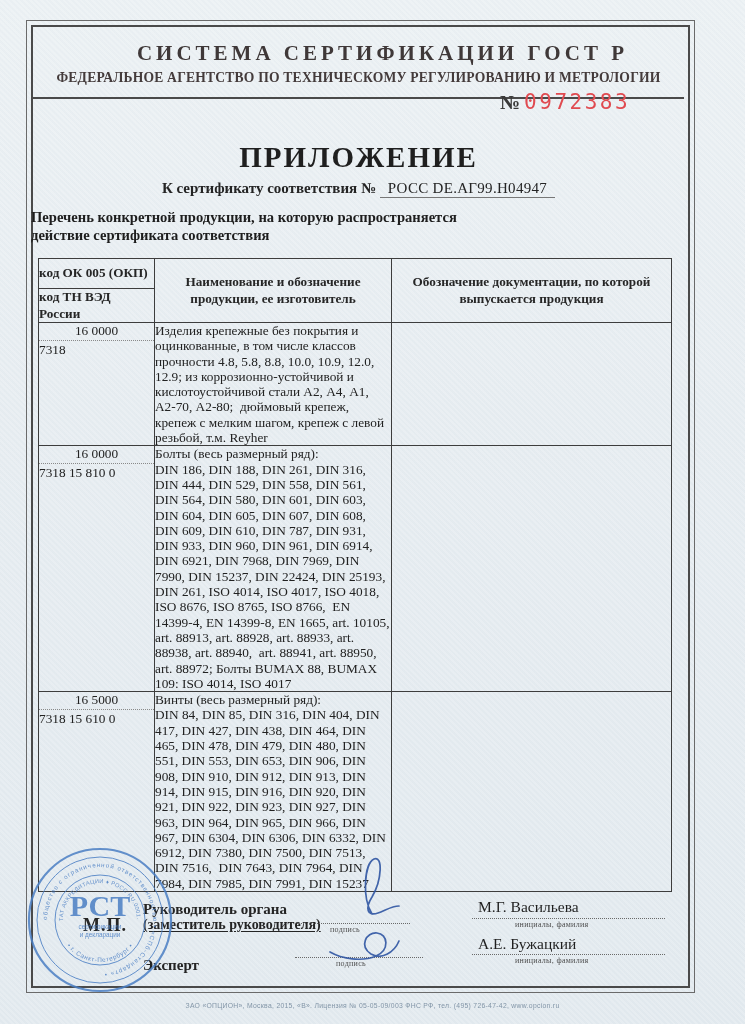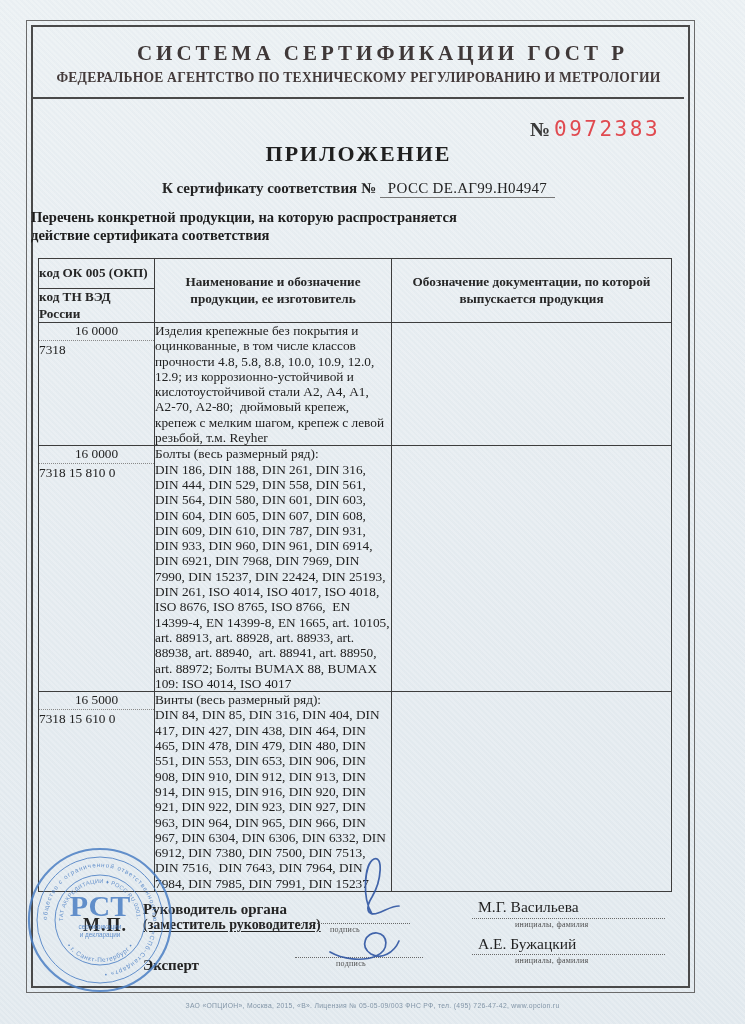--- a/index.html
+++ b/index.html
@@ -13,25 +13,25 @@
     background:repeating-linear-gradient(45deg, rgba(255,255,255,.25) 0 2px, rgba(190,205,215,.10) 2px 4px);
     mix-blend-mode:normal;opacity:.5;
   }
   .frame-outer{position:absolute;left:26px;top:20px;width:667px;height:971px;border:1px solid #6a6a6a;}
   .frame-inner{position:absolute;left:31px;top:25px;width:655px;height:959px;border:2px solid #4a4a4a;}
 
   .header-box{position:absolute;left:33px;top:27px;width:651px;height:70px;border-bottom:2px solid #4a4a4a;text-align:center;}
   .sys-title{margin-top:14px;font-size:21px;font-weight:bold;letter-spacing:4px;color:#3f3838;padding-left:48px;}
   .agency{margin-top:4px;font-size:13.6px;font-weight:bold;letter-spacing:.2px;color:#443b3b;}
 
-  .blank-number{position:absolute;left:500px;top:117px;width:190px;text-align:center;white-space:nowrap;}
+  .blank-number{position:absolute;left:500px;top:90px;width:190px;text-align:left;white-space:nowrap;}
   .blank-number .no-sign{font-size:20px;color:#3a3a3a;font-weight:bold;}
   .blank-number .no-digits{font-family:"DejaVu Sans Mono", monospace;font-size:21px;color:#e04a50;letter-spacing:2.5px;font-weight:normal;}
 
-  .doc-title{position:absolute;left:31px;top:141px;width:655px;text-align:center;font-size:22px;font-weight:bold;letter-spacing:2px;color:#1f1f1f;}
+  .doc-title{position:absolute;left:31px;top:141px;width:655px;text-align:center;font-size:29px;font-weight:bold;letter-spacing:2px;color:#1f1f1f;}
 
   .cert-line{position:absolute;left:31px;top:180px;width:655px;text-align:center;font-size:15px;color:#242424;}
   .cert-line .cert-label{font-weight:bold;}
   .cert-line .cert-value{border-bottom:1px solid #777;padding:0 8px 1px 8px;letter-spacing:.3px;}
 
   .listing-line{position:absolute;left:31px;width:655px;font-size:14.6px;font-weight:bold;color:#1d1d1d;}
   .listing-1{top:209px;}
   .listing-2{top:227px;}
 
   table.product-table{position:absolute;left:38px;top:258px;border-collapse:collapse;table-layout:fixed;}

